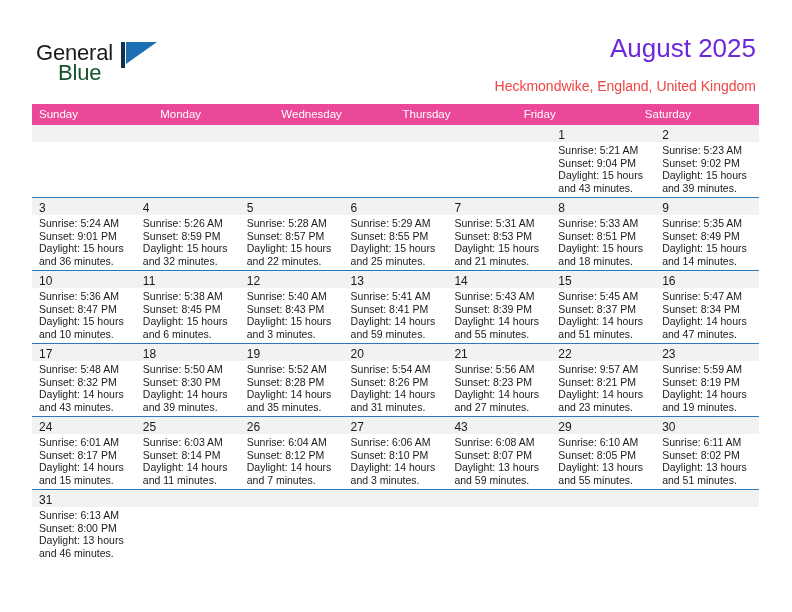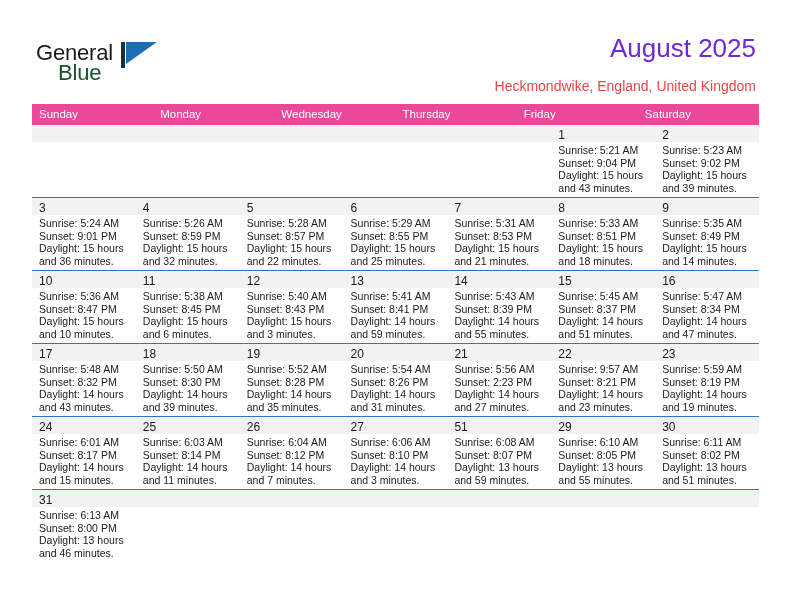--- a/index.html
+++ b/index.html
@@ -428,21 +428,21 @@
               <div>Sunrise: 5:54 AM</div>
               <div>Sunset: 8:26 PM</div>
               <div>Daylight: 14 hours</div>
               <div>and 31 minutes.</div>
             </div>
           </div>
           <div class="cell">
             <div class="daynum-band"><span class="daynum">21</span></div>
             <div class="info">
               <div>Sunrise: 5:56 AM</div>
-              <div>Sunset: 2:23 PM</div>
+              <div>Sunset: 8:23 PM</div>
               <div>Daylight: 14 hours</div>
               <div>and 27 minutes.</div>
             </div>
           </div>
           <div class="cell">
             <div class="daynum-band"><span class="daynum">22</span></div>
             <div class="info">
               <div>Sunrise: 9:57 AM</div>
               <div>Sunset: 8:21 PM</div>
               <div>Daylight: 14 hours</div>
@@ -490,21 +490,21 @@
           <div class="cell">
             <div class="daynum-band"><span class="daynum">27</span></div>
             <div class="info">
               <div>Sunrise: 6:06 AM</div>
               <div>Sunset: 8:10 PM</div>
               <div>Daylight: 14 hours</div>
               <div>and 3 minutes.</div>
             </div>
           </div>
           <div class="cell">
-            <div class="daynum-band"><span class="daynum">51</span></div>
+            <div class="daynum-band"><span class="daynum">43</span></div>
             <div class="info">
               <div>Sunrise: 6:08 AM</div>
               <div>Sunset: 8:07 PM</div>
               <div>Daylight: 13 hours</div>
               <div>and 59 minutes.</div>
             </div>
           </div>
           <div class="cell">
             <div class="daynum-band"><span class="daynum">29</span></div>
             <div class="info">

